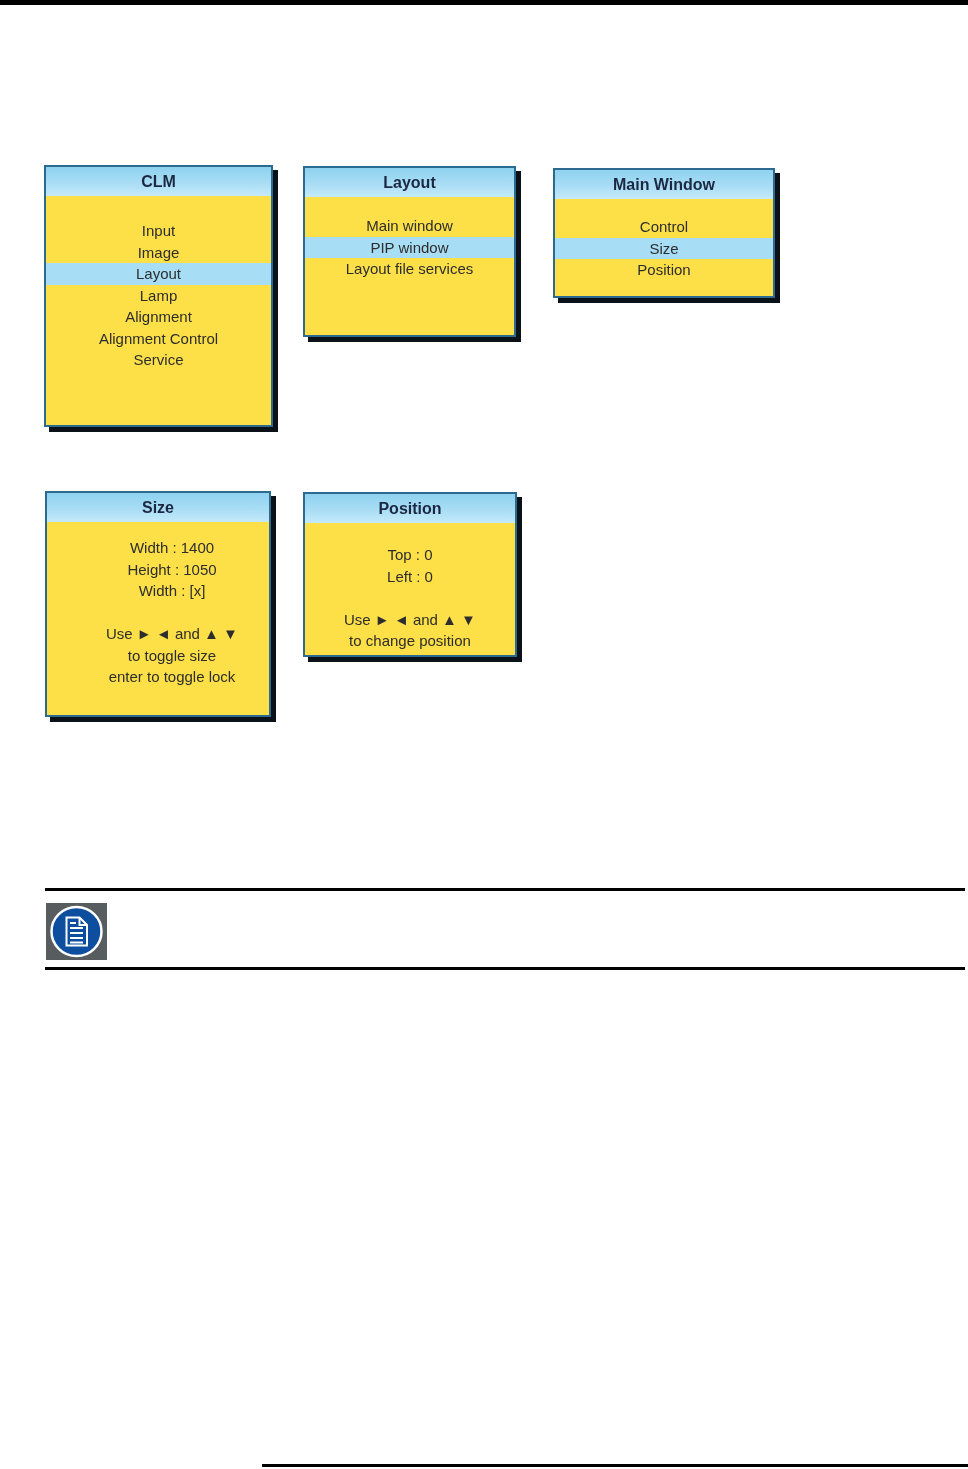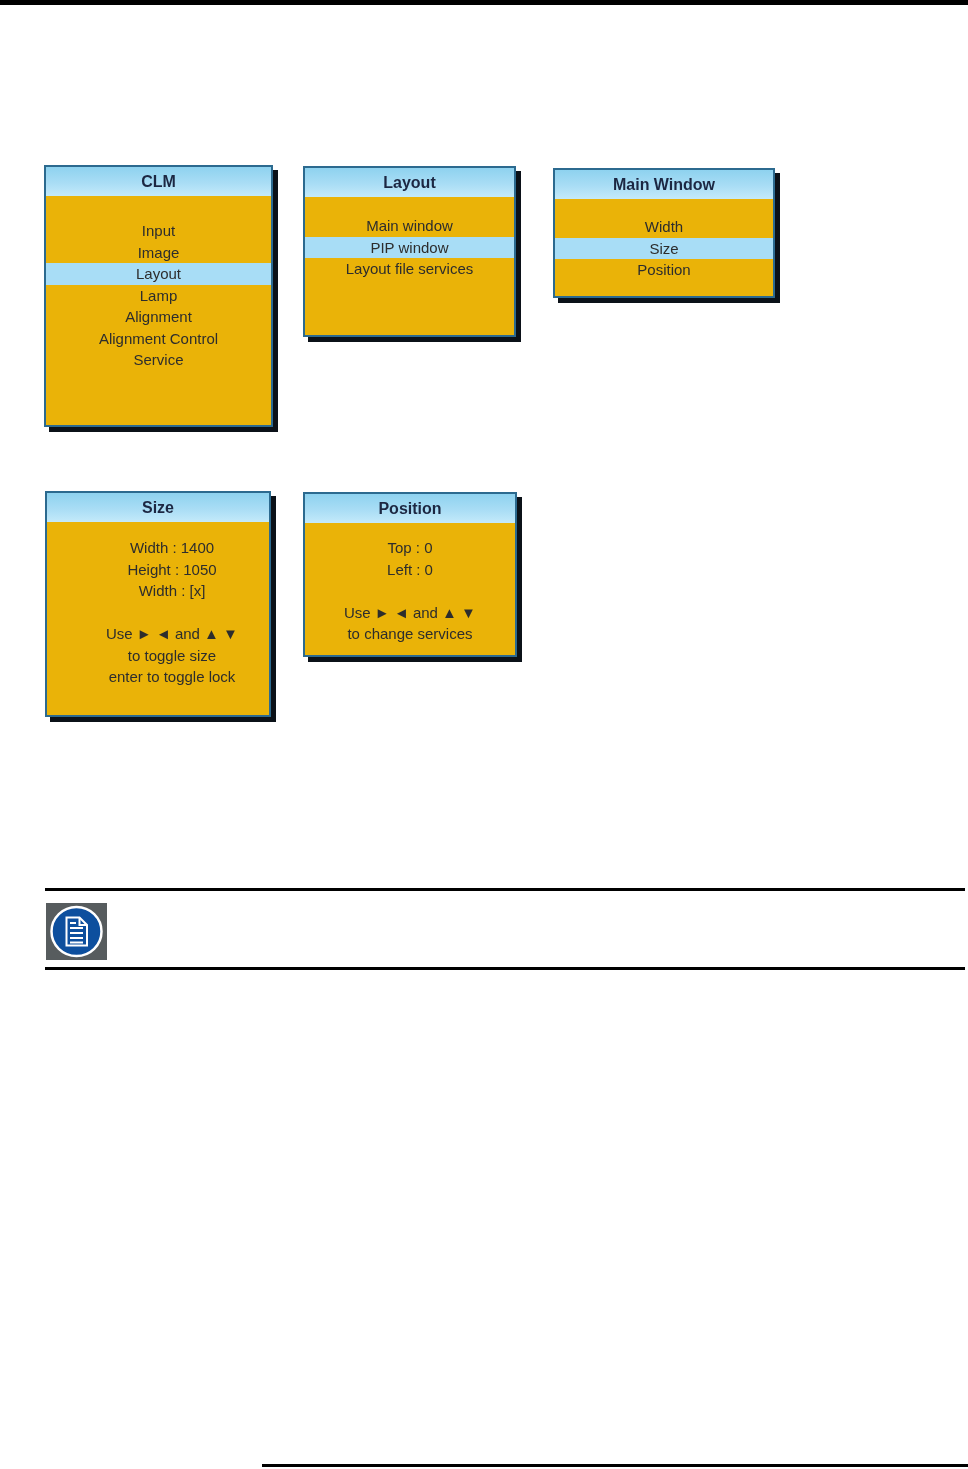--- a/index.html
+++ b/index.html
@@ -10,21 +10,21 @@
     font-family: "Liberation Sans", sans-serif;
     overflow: hidden;
   }
   .top-bar {
     position: absolute; left: 0; top: 0;
     width: 968px; height: 5px; background: #000000;
   }
   .menu-box {
     position: absolute;
     box-sizing: border-box;
-    background: #eab308;
+    background: #fde047;
     border: 2px solid #2c6a8f;
     box-shadow: 5px 5px 0 0 #0b1118;
   }
   .menu-title {
     height: 29px; line-height: 29px;
     text-align: center;
     font-weight: bold; font-size: 16px;
     color: #1c2742;
     background: linear-gradient(180deg, #8ed2ef 0%, #a9ddf5 55%, #c4eafa 100%);
   }
@@ -41,21 +41,21 @@
   }
   .note-icon-box {
     position: absolute; left: 46px; top: 903px;
     width: 61px; height: 57px;
   }
   
   #menu-clm .menu-body { padding-top: 24px; }
   #menu-layout .menu-body { padding-top: 18px; }
   #menu-main-window .menu-body { padding-top: 17px; }
   #panel-size .menu-body { padding-top: 15px; margin-left: 28px; }
-  #panel-position .menu-body { padding-top: 14px; }
+  #panel-position .menu-body { padding-top: 21px; }
 </style>
 </head>
 <body>
 
 <div class="top-bar"></div>
 
 <div id="menu-clm" class="menu-box" style="left:44px; top:165px; width:229px; height:262px;">
   <div class="menu-title">CLM</div>
   <div class="menu-body">
     <div class="menu-item">Input</div>
@@ -73,21 +73,21 @@
   <div class="menu-body">
     <div class="menu-item">Main window</div>
     <div class="menu-item highlight">PIP window</div>
     <div class="menu-item">Layout file services</div>
   </div>
 </div>
 
 <div id="menu-main-window" class="menu-box" style="left:553px; top:168px; width:222px; height:130px;">
   <div class="menu-title">Main Window</div>
   <div class="menu-body">
-    <div class="menu-item">Width</div>
+    <div class="menu-item">Control</div>
     <div class="menu-item highlight">Size</div>
     <div class="menu-item">Position</div>
   </div>
 </div>
 
 <div id="panel-size" class="menu-box" style="left:45px; top:491px; width:226px; height:226px;">
   <div class="menu-title">Size</div>
   <div class="menu-body">
     <div class="panel-line">Width : 1400</div>
     <div class="panel-line">Height : 1050</div>
@@ -99,21 +99,21 @@
   </div>
 </div>
 
 <div id="panel-position" class="menu-box" style="left:303px; top:492px; width:214px; height:165px;">
   <div class="menu-title">Position</div>
   <div class="menu-body">
     <div class="panel-line">Top : 0</div>
     <div class="panel-line">Left : 0</div>
     <div class="panel-line"></div>
     <div class="panel-line">Use ► ◄ and ▲ ▼</div>
-    <div class="panel-line">to change services</div>
+    <div class="panel-line">to change position</div>
   </div>
 </div>
 
 <div class="rule" style="left:45px; top:888px; width:920px;"></div>
 
 <div class="note-icon-box">
   <svg width="61" height="57" viewBox="0 0 61 57" xmlns="http://www.w3.org/2000/svg">
     <rect x="0" y="0" width="61" height="57" fill="#575c5e"></rect>
     <ellipse cx="30.5" cy="28.5" rx="25" ry="24.5" fill="#0d4f9e" stroke="#ffffff" stroke-width="2.5"></ellipse>
     <path d="M20.5 14.5 h13 l7.5 7.5 v20.5 h-20.5 z" fill="#0d4f9e" stroke="#ffffff" stroke-width="2"></path>

